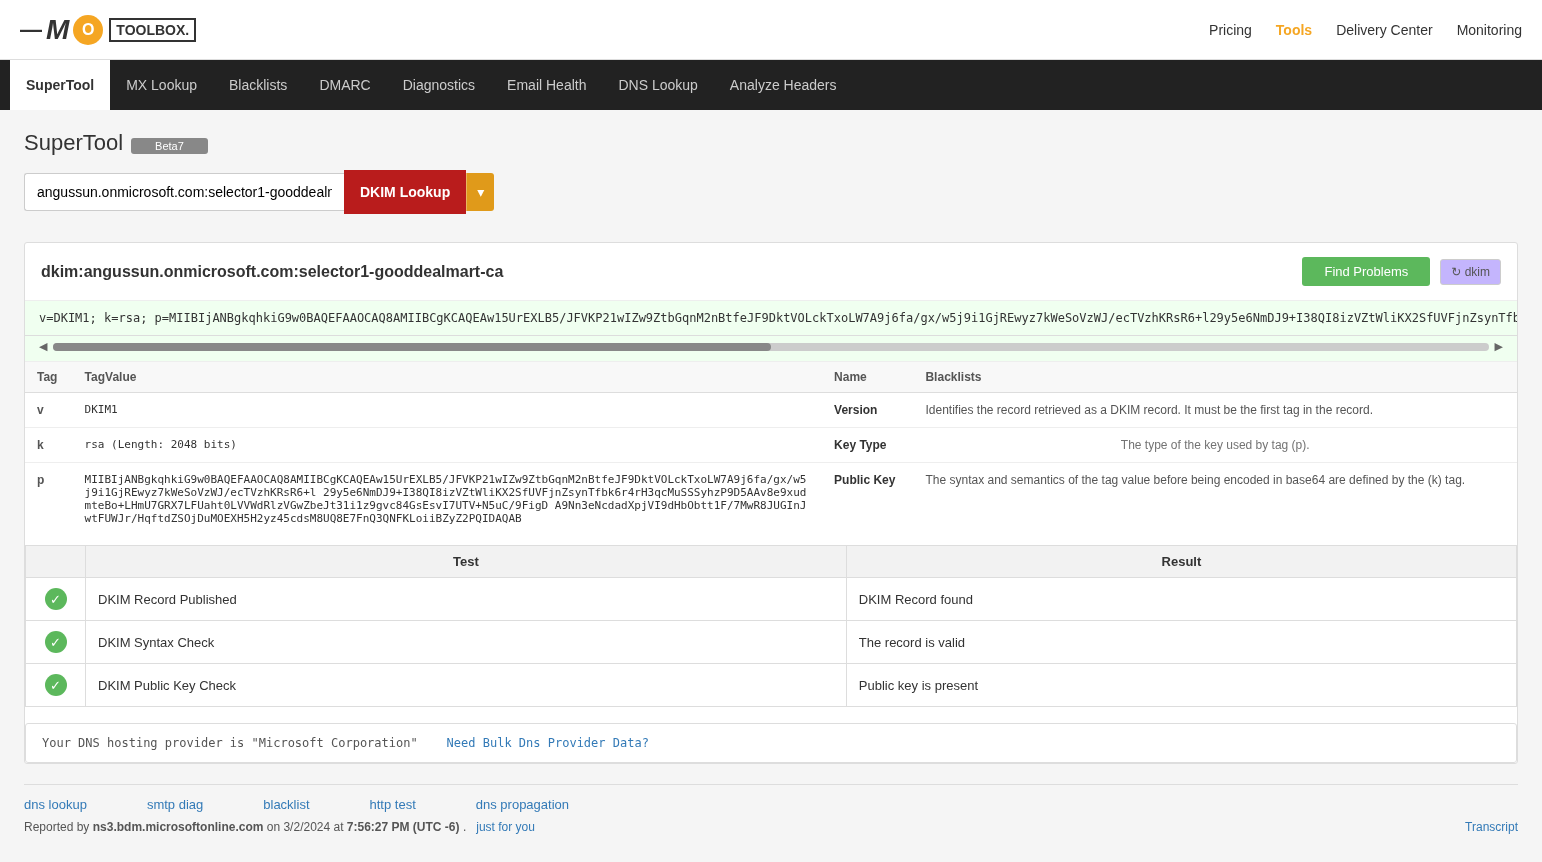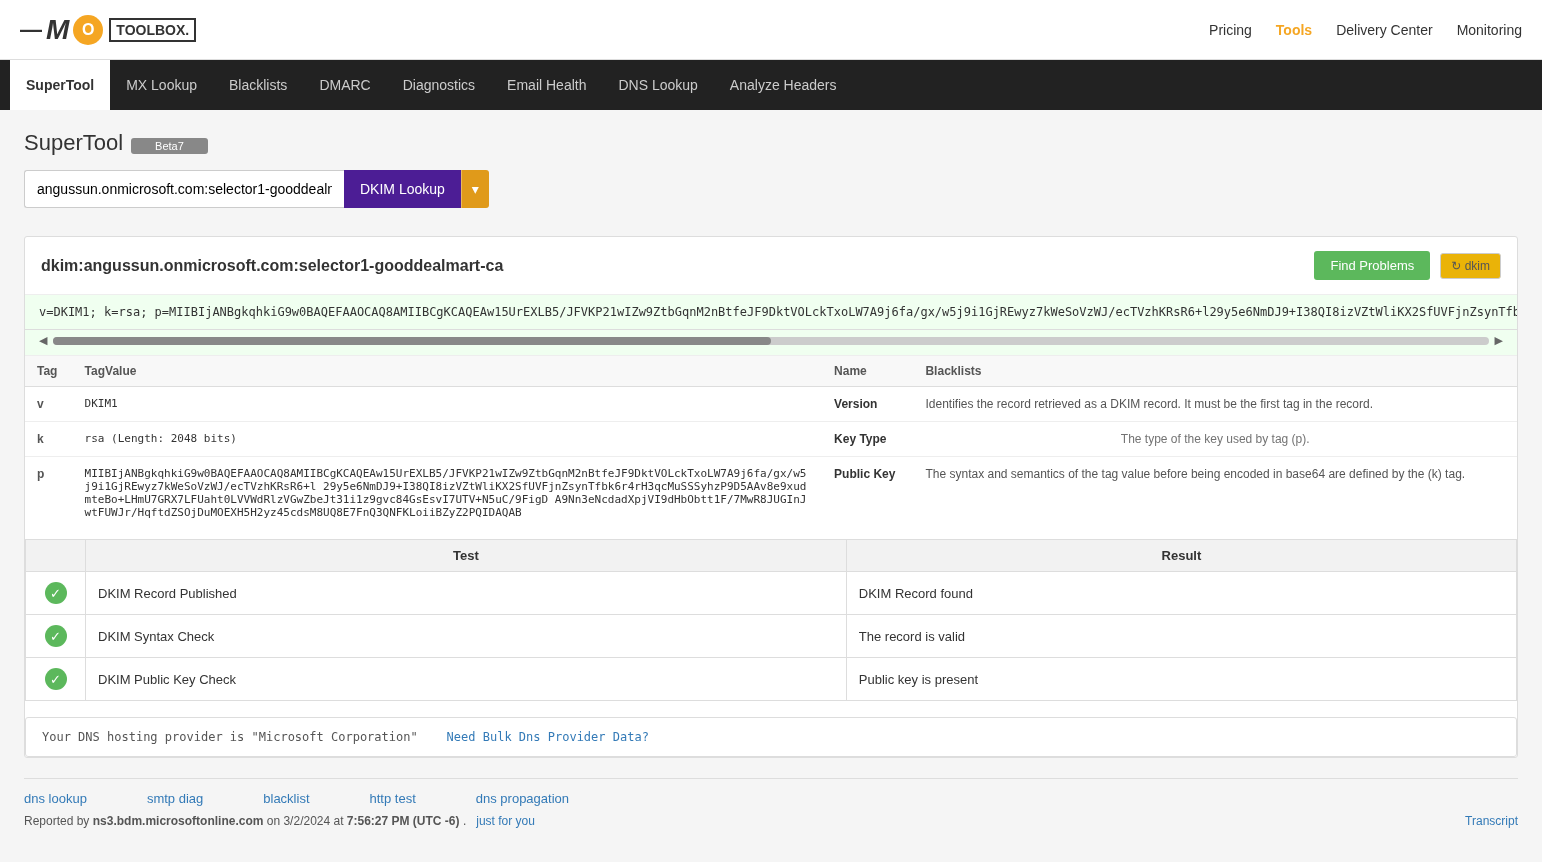--- a/index.html
+++ b/index.html
@@ -113,28 +113,28 @@
       border: 1px solid #ccc;
       padding: 8px 12px;
       font-size: 14px;
       width: 320px;
       outline: none;
       height: 38px;
       border-radius: 3px 0 0 3px;
       border-right: none;
     }
     .btn-lookup {
-      background: #4c1d95;
+      background: #b91c1c;
       color: #fff;
       border: none;
       padding: 0 16px;
-      height: 38px;
+      height: 44px;
       font-size: 14px;
       cursor: pointer;
-      font-weight: normal;
+      font-weight: bold;
     }
     .btn-dropdown {
       background: #e09a1a;
       color: #fff;
       border: none;
       padding: 0 10px;
       height: 38px;
       font-size: 14px;
       cursor: pointer;
       border-radius: 0 3px 3px 0;
@@ -157,27 +157,27 @@
     }
     .record-title {
       font-size: 16px;
       font-weight: bold;
       color: #333;
     }
     .find-problems-btn {
       background: #5cb85c;
       color: #fff;
       border: none;
-      padding: 7px 16px;
+      padding: 7px 22px;
       border-radius: 3px;
       cursor: pointer;
       font-size: 13px;
     }
     .reload-btn {
-      background: #eab308;
+      background: #c4b5fd;
       border: 1px solid #ccc;
       padding: 5px 10px;
       border-radius: 3px;
       cursor: pointer;
       font-size: 12px;
       color: #555;
       display: flex;
       align-items: center;
       gap: 4px;
     }

